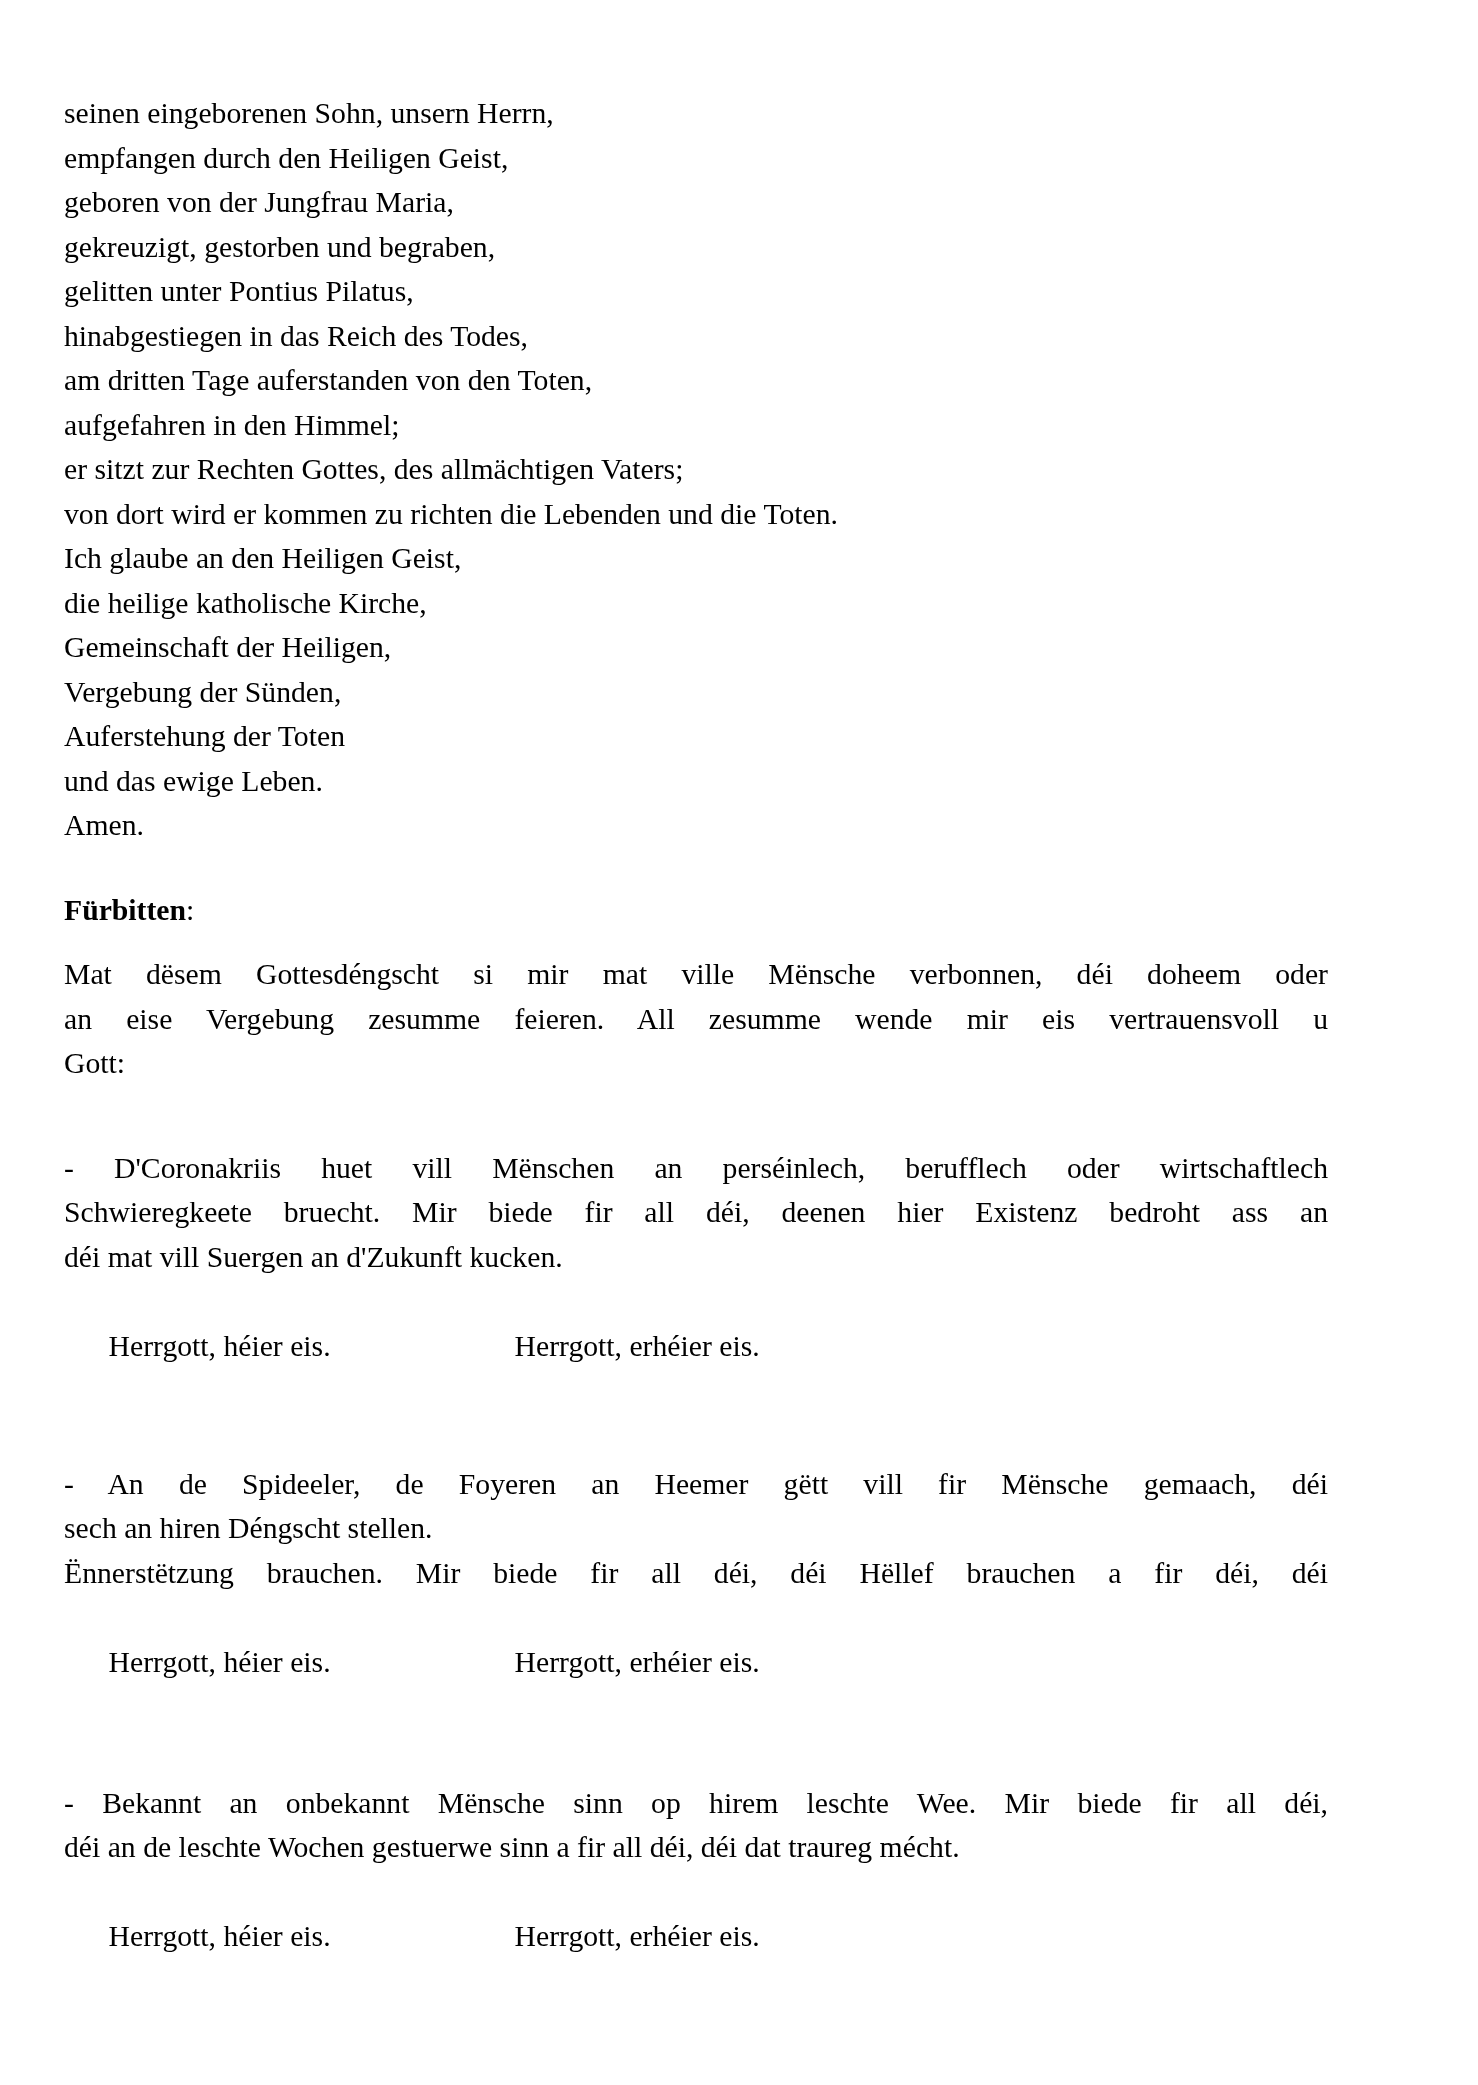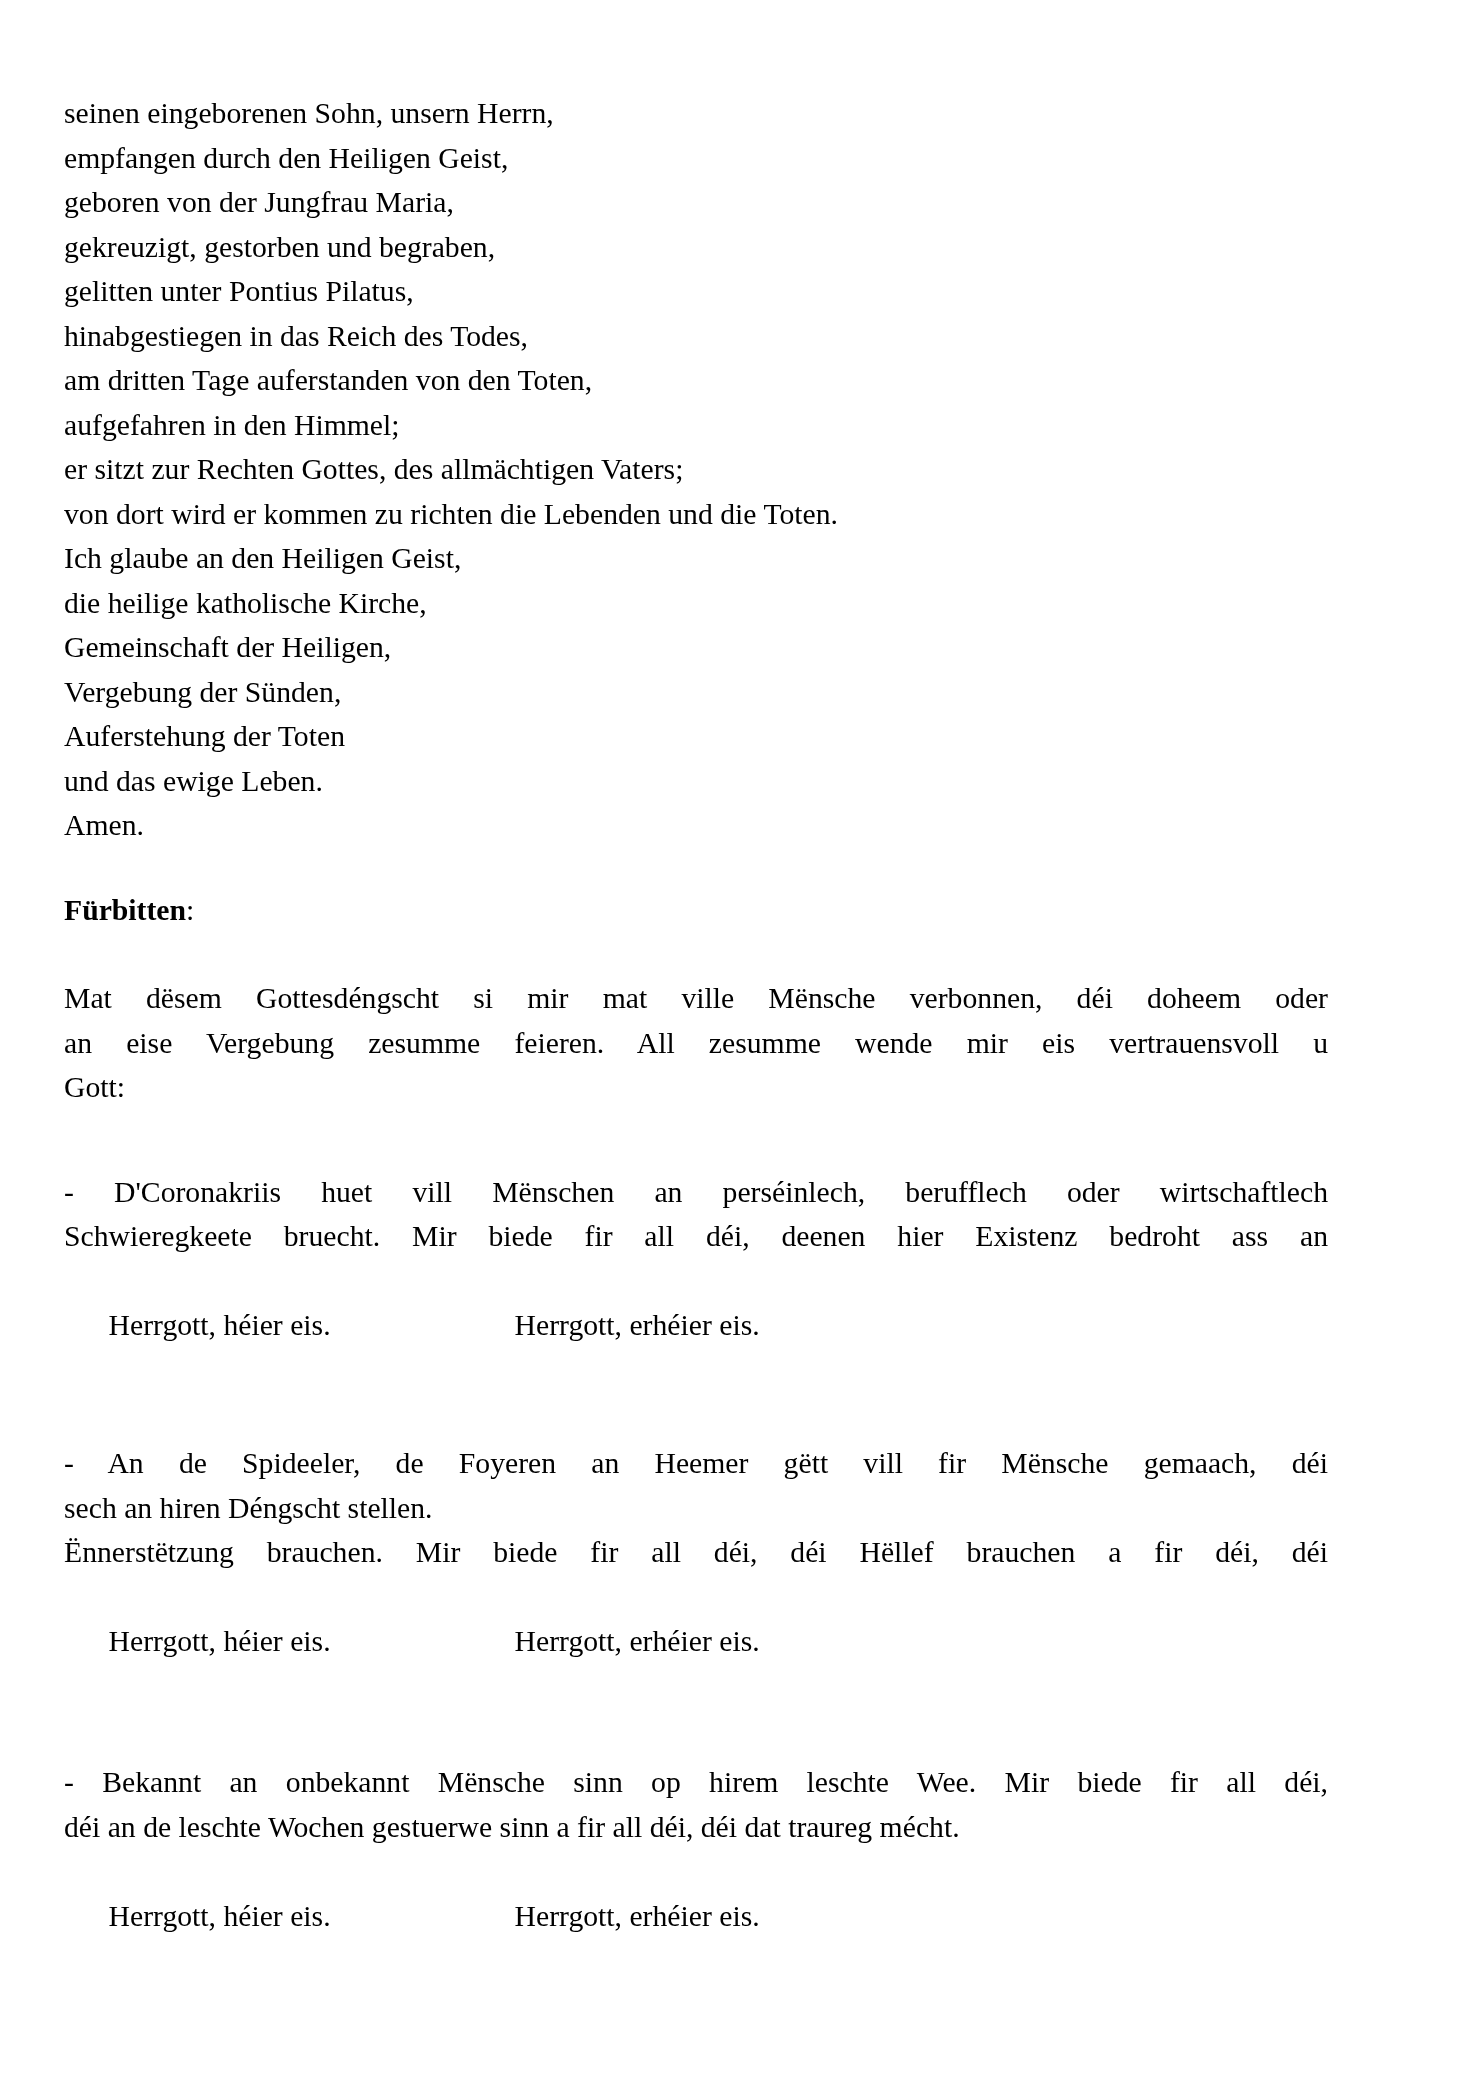--- a/index.html
+++ b/index.html
@@ -23,21 +23,21 @@
   }
   .line { white-space: pre-wrap; }
   
   .j {
     text-align: justify;
     text-align-last: justify;
     text-justify: inter-word;
   }
   .heading { margin-top: 40px; }
   .heading .b { font-weight: bold; }
-  .intro { margin-top: 44px; }
+  .intro { margin-top: 20px; }
   .petition-1 { margin-top: 60px; }
   .petition-2 { margin-top: 49px; }
   .petition-3 { margin-top: 52px; }
   .resp-left {
     display: inline-block;
     width: 406px;
   }
 </style>
 </head>
 <body>
@@ -70,20 +70,21 @@
 
   <div class="para intro">
     <div class="line j">Mat dësem Gottesdéngscht si mir mat ville Mënsche verbonnen, déi doheem oder</div>
     <div class="line j">an eise Vergebung zesumme feieren. All zesumme wende mir eis vertrauensvoll u</div>
     <div class="line">Gott:</div>
   </div>
 
   <div class="para petition-1">
     <div class="line j">- D'Coronakriis huet vill Mënschen an perséinlech, berufflech oder wirtschaftlech</div>
     <div class="line j">Schwieregkeete bruecht. Mir biede fir all déi, deenen hier Existenz bedroht ass an</div>
+    <div class="line">déi mat vill Suergen an d'Zukunft kucken.</div>
     <div class="line">
       <span class="resp-left">Herrgott, héier eis.</span><span>Herrgott, erhéier eis.</span>
     </div>
   </div>
 
   <div class="para petition-2">
     <div class="line j">- An de Spideeler, de Foyeren an Heemer gëtt vill fir Mënsche gemaach, déi</div>
     <div class="line">sech an hiren Déngscht stellen.</div>
     <div class="line j">Ënnerstëtzung brauchen. Mir biede fir all déi, déi Hëllef brauchen a fir déi, déi</div>
     <div class="line">

